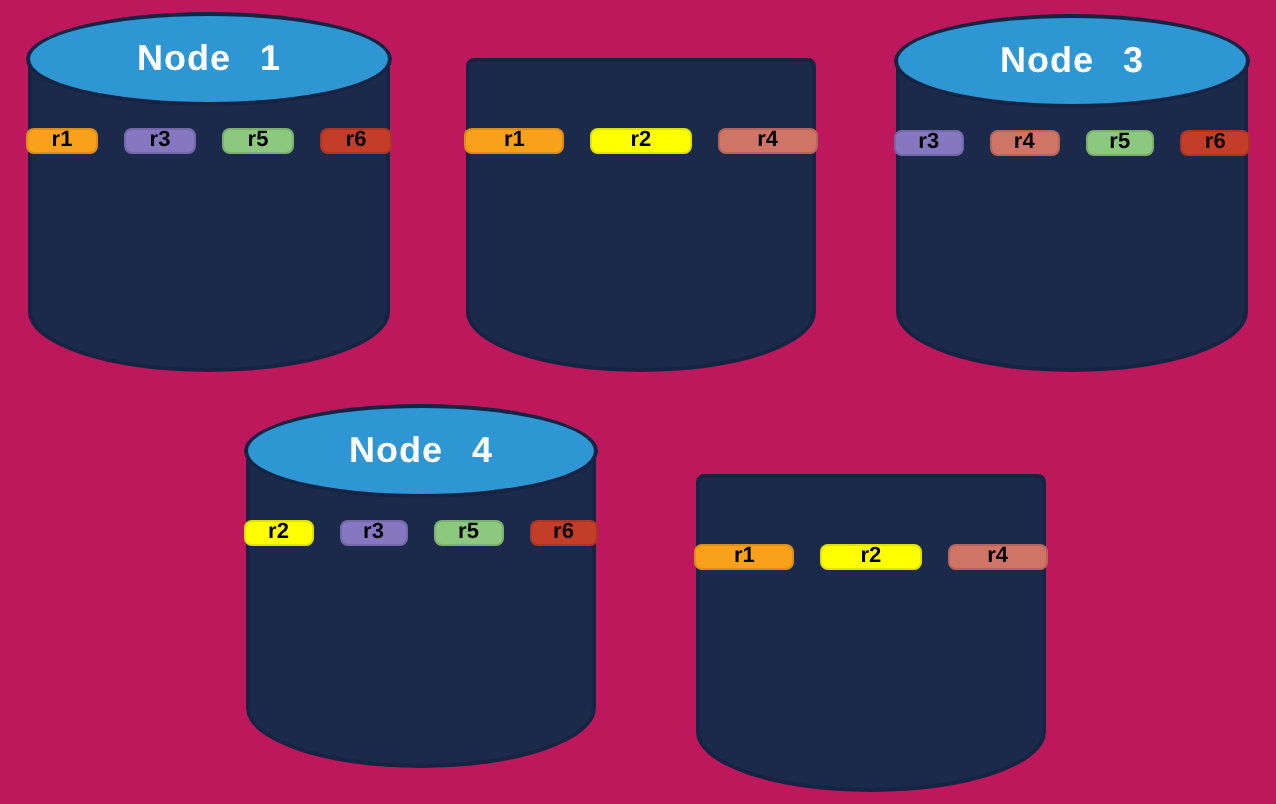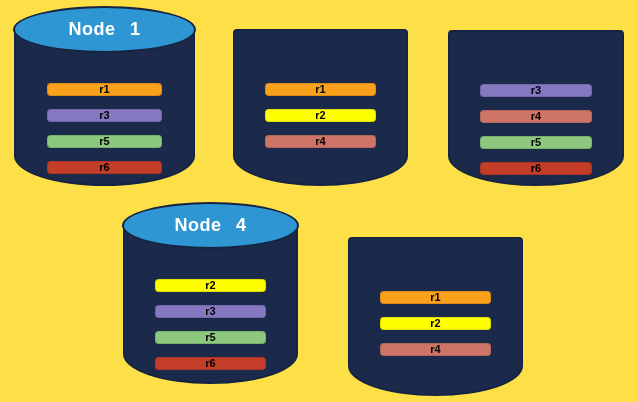--- a/index.html
+++ b/index.html
@@ -1,20 +1,20 @@
 <!DOCTYPE html>
 <html><head>
 <meta charset="utf-8">
 <style>
   html, body { margin: 0; padding: 0; background: #ffffff; }
   .canvas {
     position: relative;
     width: 638px;
     height: 402px;
-    background: #fde047;
+    background: #be185d;
     font-family: "Liberation Sans", sans-serif;
     overflow: hidden;
   }
   .cylinder { position: absolute; }
   .cyl-body {
     position: absolute;
     left: 1px; right: 1px;
     top: 23px; bottom: 2px;
     border: 2px solid;
     border-radius: 4px 4px 50% 50% / 4px 4px 30px 30px;
@@ -36,25 +36,23 @@
     font-weight: bold;
     letter-spacing: 0.5px;
     word-spacing: 9px;
     white-space: pre;
   }
   .bars {
     position: absolute;
     left: 0; right: 0;
     top: 58px;
     display: flex;
-    flex-direction: column;
     align-items: center;
     gap: 13px;
     z-index: 3;
-    margin-top: 19px;
   }
   .bar {
     width: 63%;
     height: 13px;
     border-radius: 4px;
     display: flex;
     align-items: center;
     justify-content: center;
     font-size: 11px;
     font-weight: bold;
@@ -90,20 +88,23 @@
     <div class="cyl-body" style="background-color: rgb(27, 42, 75); border-color: rgb(21, 36, 66);"></div>
     <div class="bars">
       <div class="bar" style="background-color: rgb(249, 161, 27); color: rgb(0, 0, 0);">r1</div>
       <div class="bar" style="background-color: rgb(255, 255, 0); color: rgb(0, 0, 0);">r2</div>
       <div class="bar" style="background-color: rgb(207, 117, 104); color: rgb(0, 0, 0);">r4</div>
     </div>
   </div>
 
   <div class="cylinder pos-n3">
     <div class="cyl-body" style="background-color: rgb(27, 42, 75); border-color: rgb(21, 36, 66);"></div>
+    <div class="cyl-top" style="background-color: rgb(46, 150, 211); border-color: rgb(21, 36, 66);">
+      <span class="node-title" style="color: rgb(255, 255, 255);">Node 3</span>
+    </div>
     <div class="bars">
       <div class="bar" style="background-color: rgb(134, 119, 193); color: rgb(0, 0, 0);">r3</div>
       <div class="bar" style="background-color: rgb(207, 117, 104); color: rgb(0, 0, 0);">r4</div>
       <div class="bar" style="background-color: rgb(140, 200, 126); color: rgb(0, 0, 0);">r5</div>
       <div class="bar" style="background-color: rgb(195, 61, 40); color: rgb(0, 0, 0);">r6</div>
     </div>
   </div>
 
   <div class="cylinder pos-n4">
     <div class="cyl-body" style="background-color: rgb(27, 42, 75); border-color: rgb(21, 36, 66);"></div>

